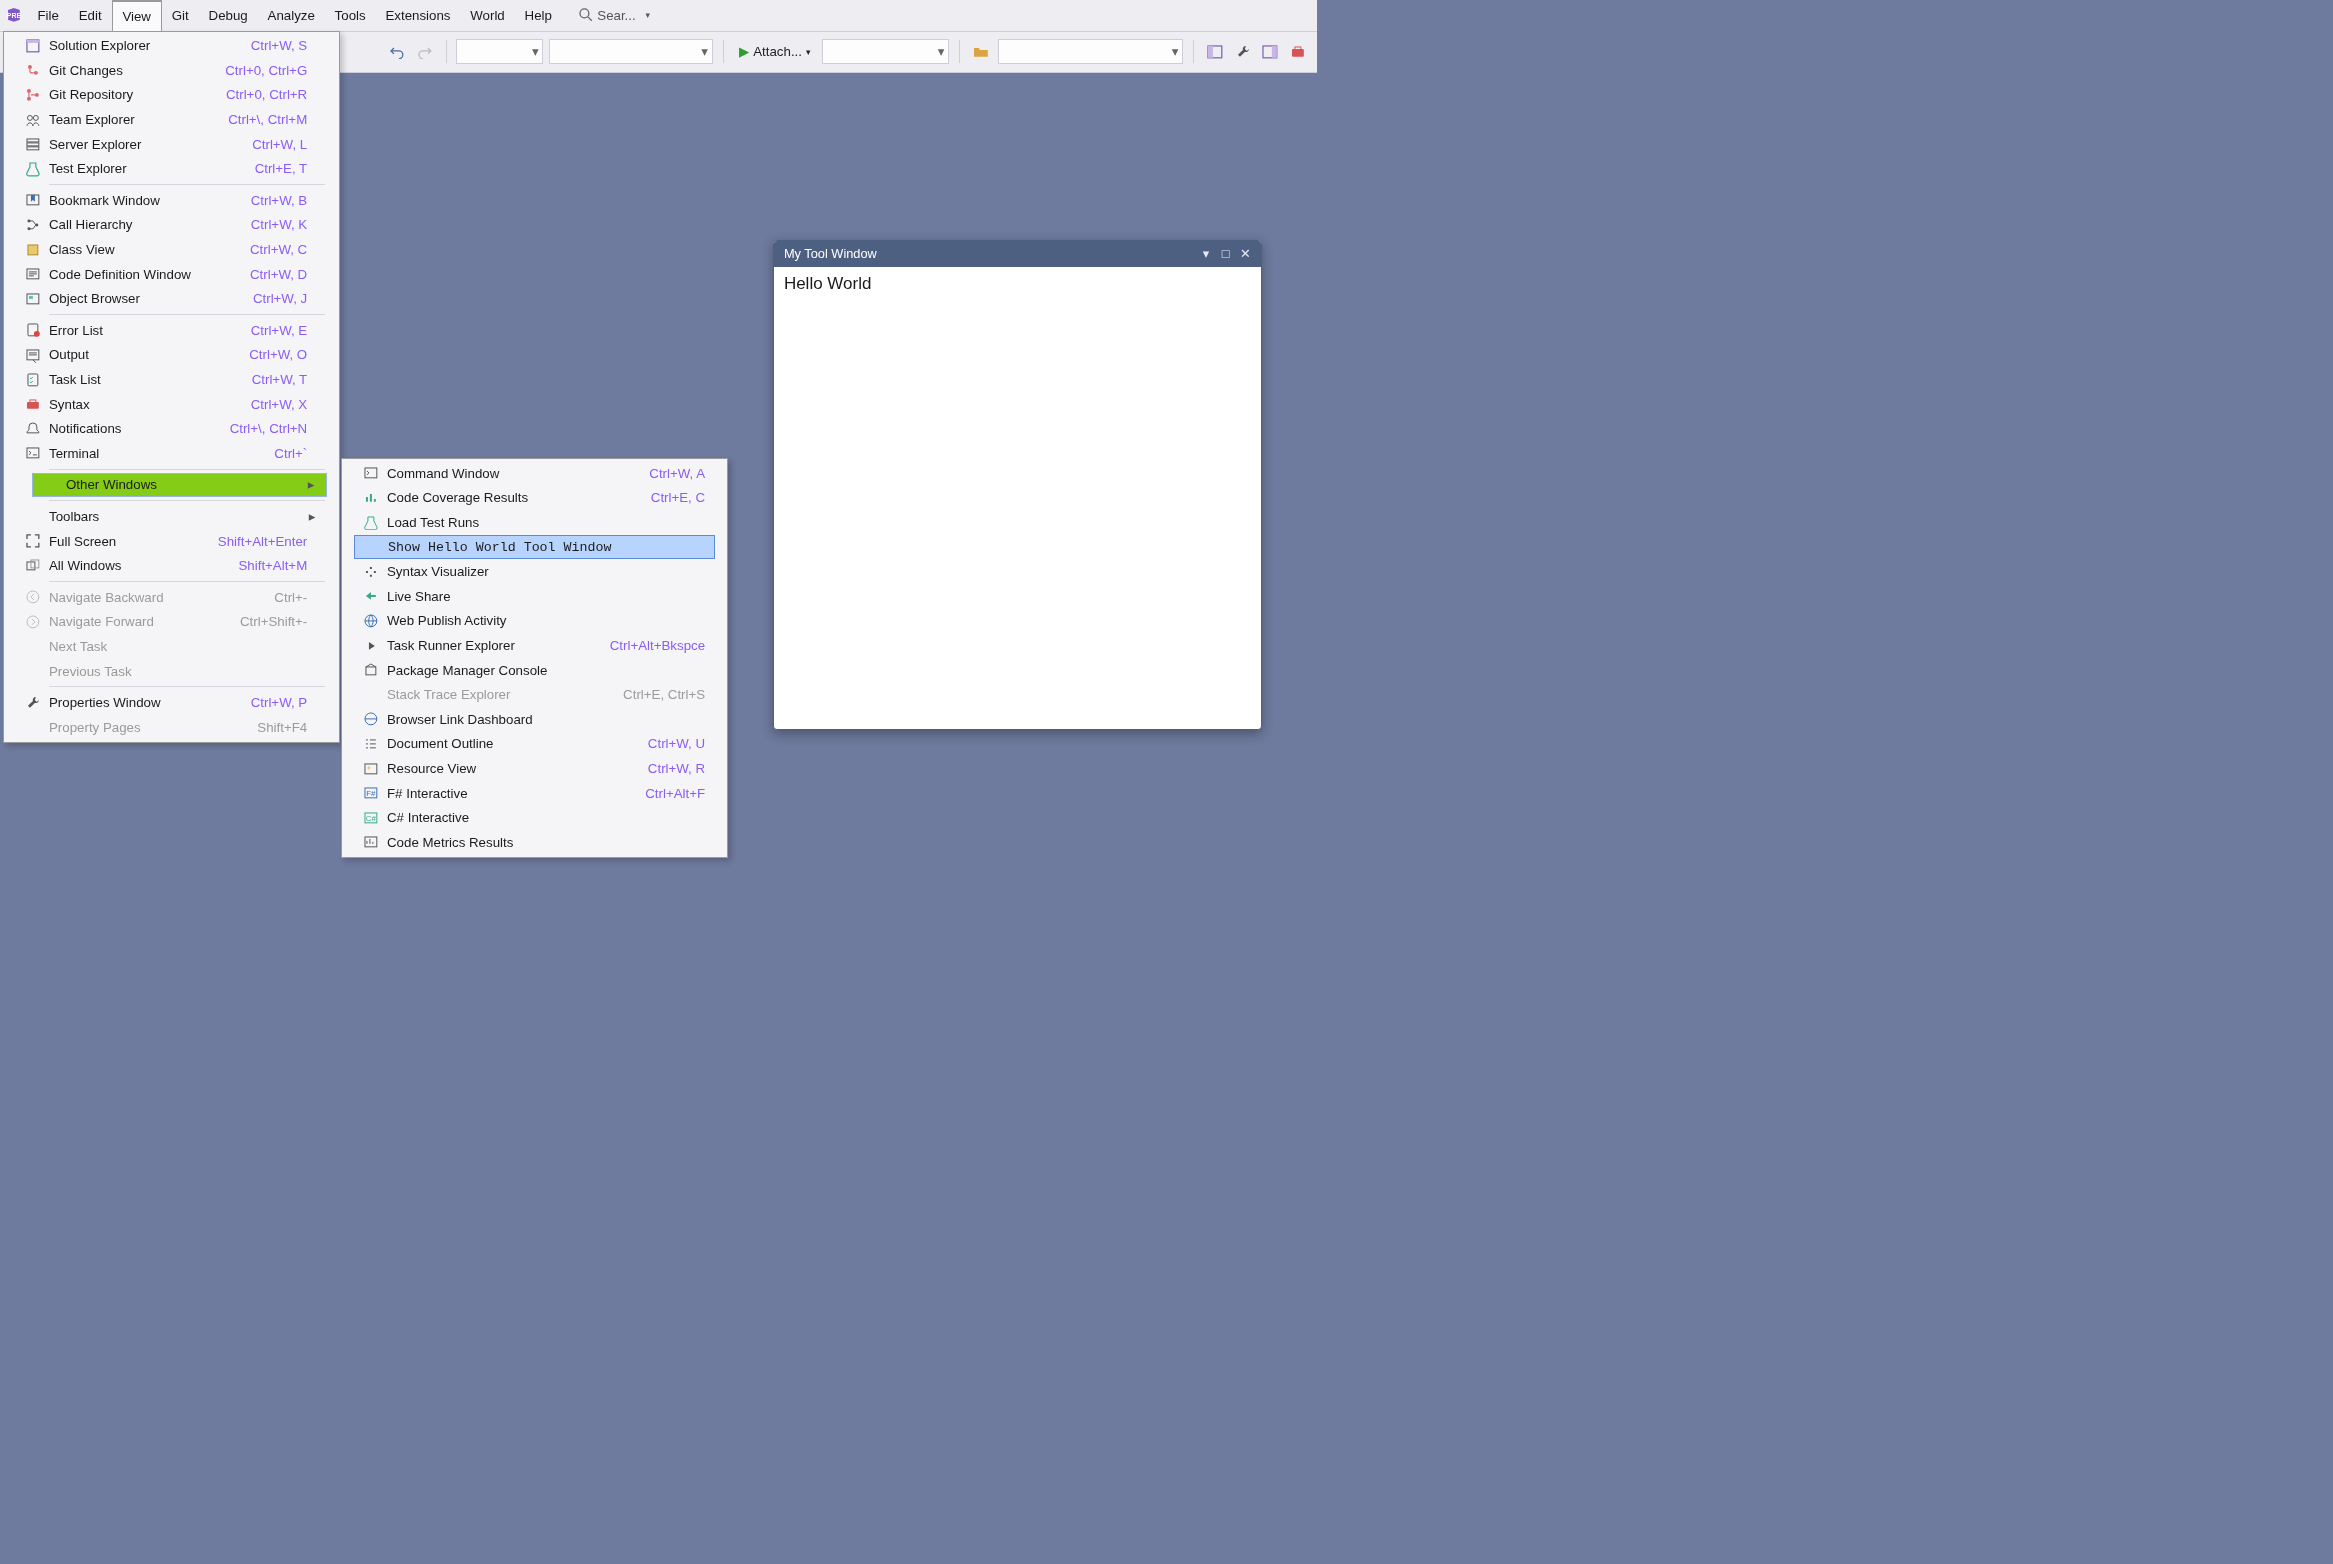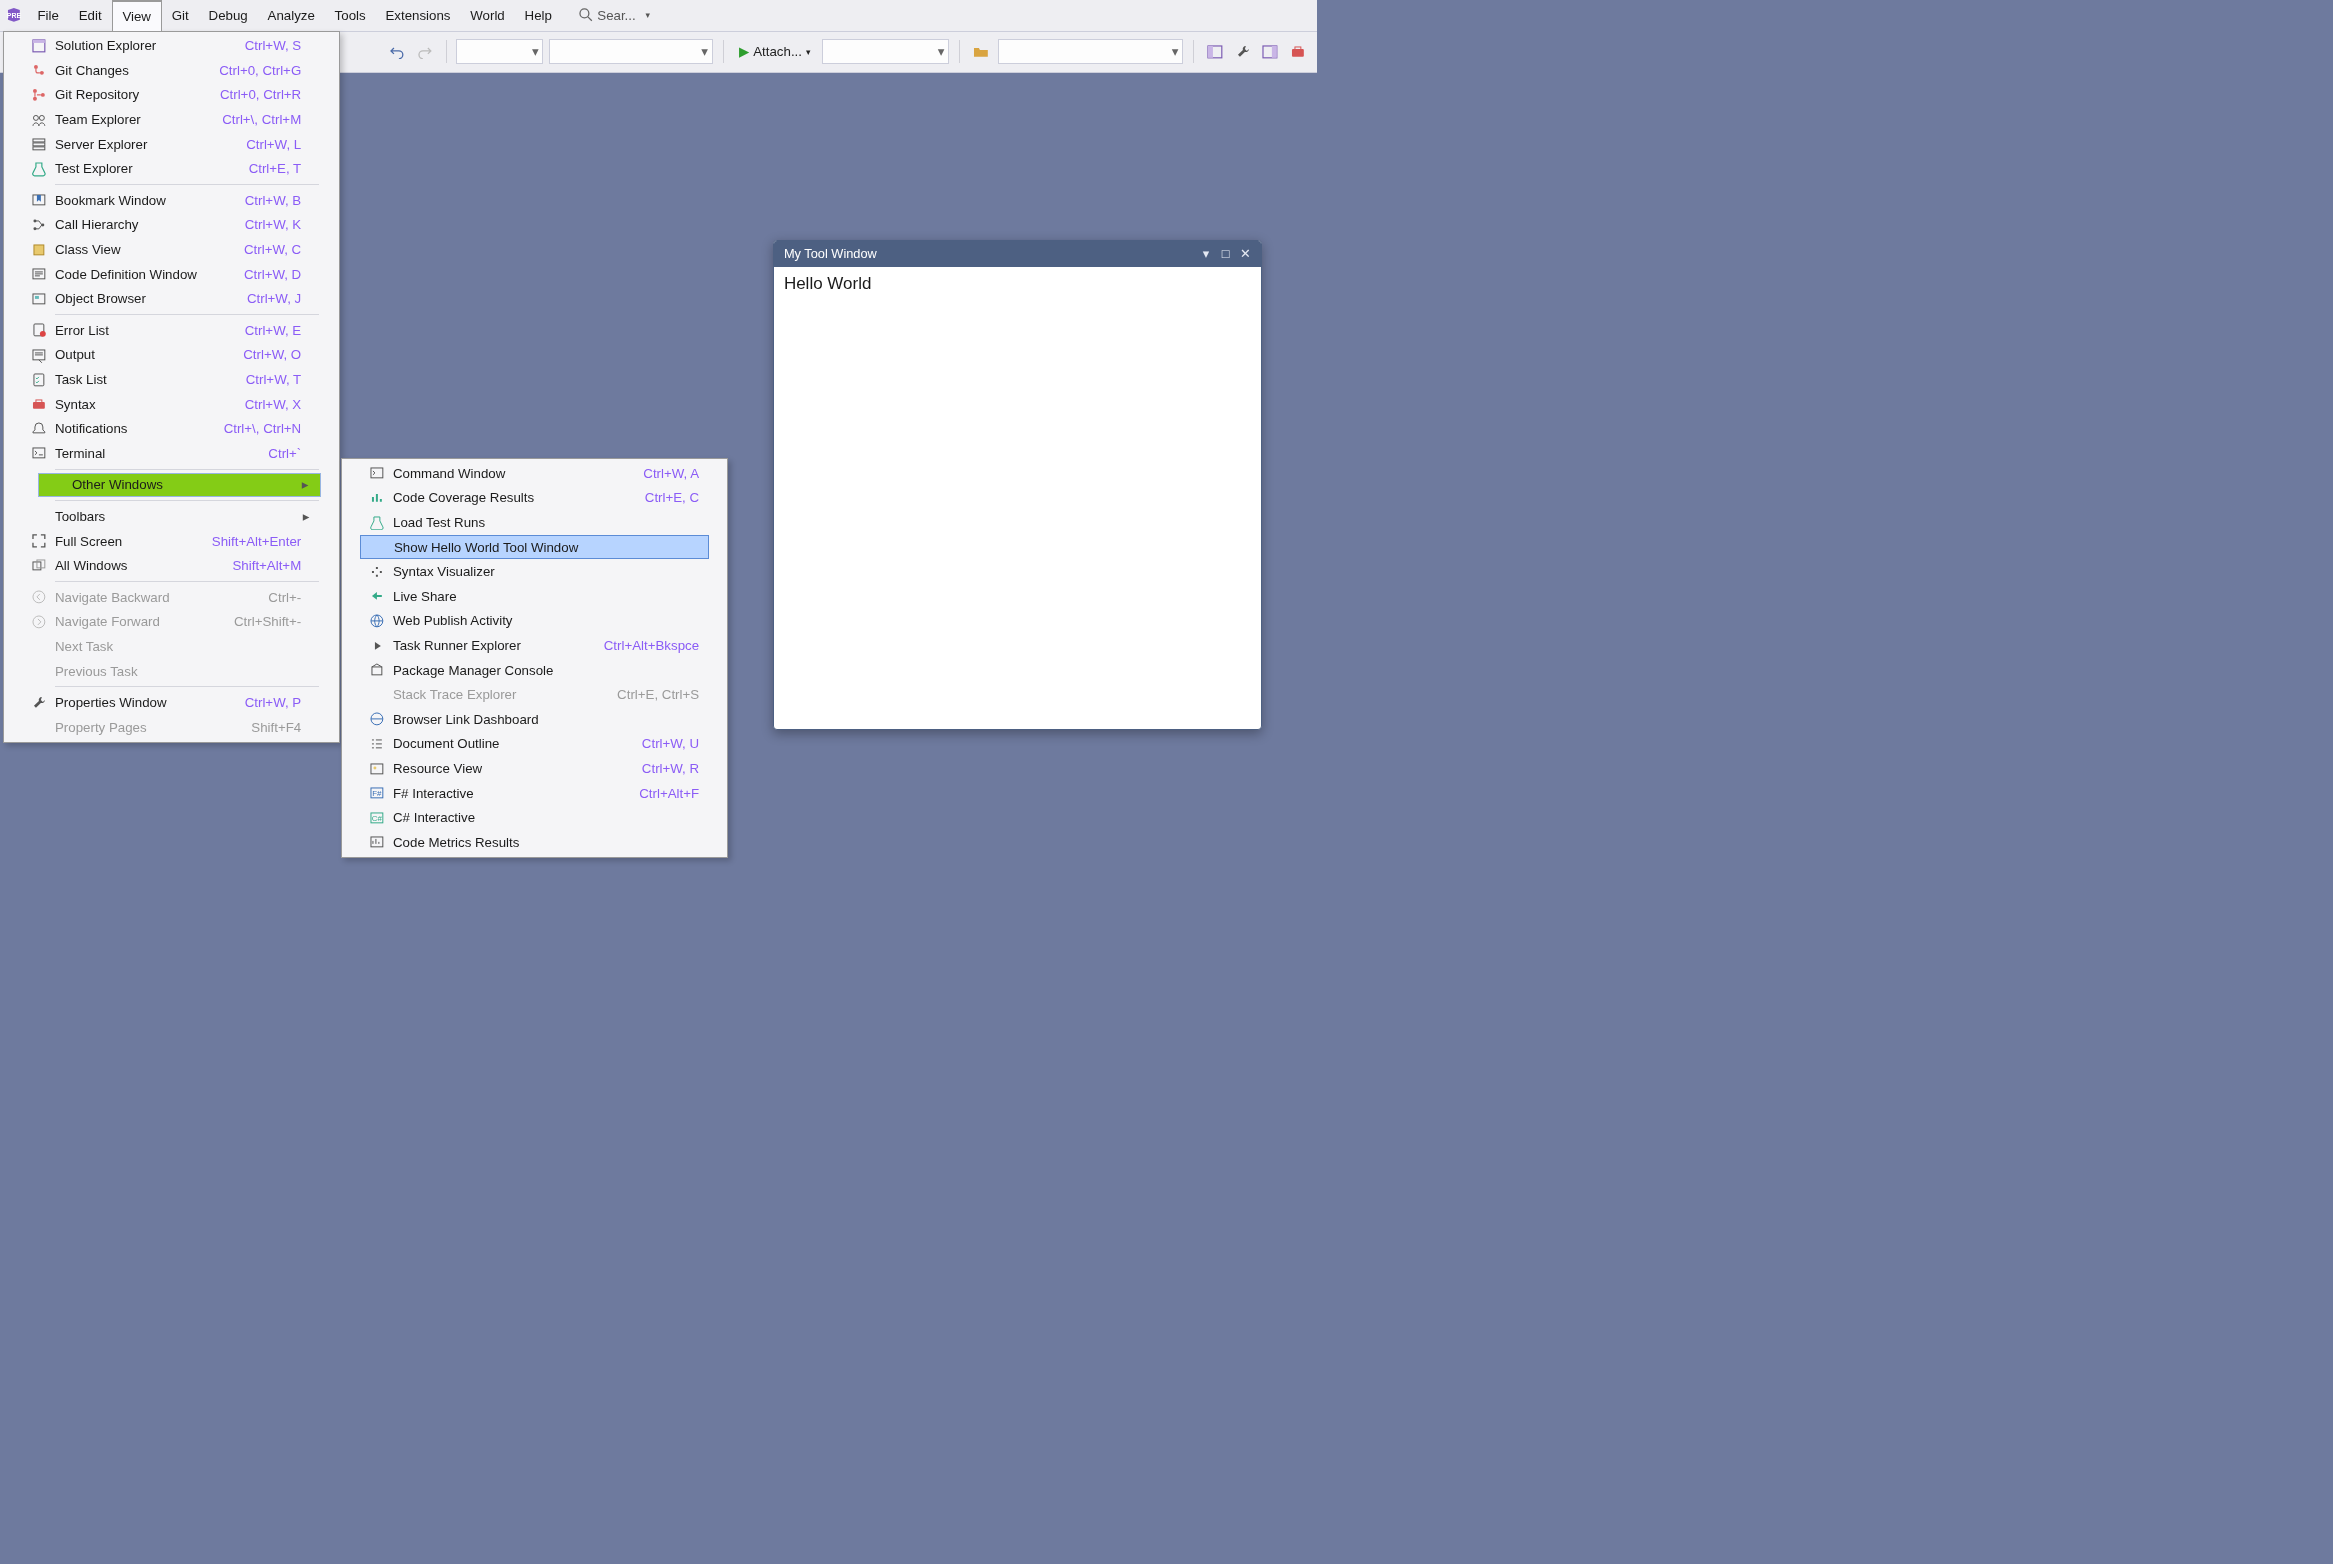--- a/index.html
+++ b/index.html
@@ -74,21 +74,21 @@
     display:flex; align-items:center; gap:3.9px; padding:0 5.9px; color:#222;
   }
   .tb-attach .play { color:#2e9e2e; }
   
   .menu {
     position:absolute;
     background:#f5f5f7;
     border:1px solid #9a9a9a;
     box-shadow:3px 3px 5.9px rgba(0,0,0,.2);
     z-index:10;
-    padding:2px 18px;
+    padding:2px 12px;
   }
   .menu.view-menu {
     left:3px; top:30.5px;
     width:337px;
   }
   .menu.sub-menu {
     left:341px; top:458px;
     width:387px;
   }
   .mi {
@@ -106,20 +106,21 @@
   .mi .shortcut { color:#8b5cf6; margin-left:17.7px; white-space:nowrap; }
   .mi.disabled .label, .mi.disabled .shortcut { color:#9a9a9a; }
   .mi.highlight {
     background:#84cc16;
     border:1px solid #98b5e2;
     margin-left:16px;
   }
   .mi.selected {
     background:#b7d4ff;
     border:1px solid #5c8cd6;
+    font-family:Liberation Mono, monospace;
   }
   .mi .chev {
     width:9.9px; display:flex; align-items:center; justify-content:center;
     color:#555;
   }
   .msep {
     height:1px; background:#d5d6dd; margin:3px 2px 3px 33px;
   }
   
   .toolwin {

